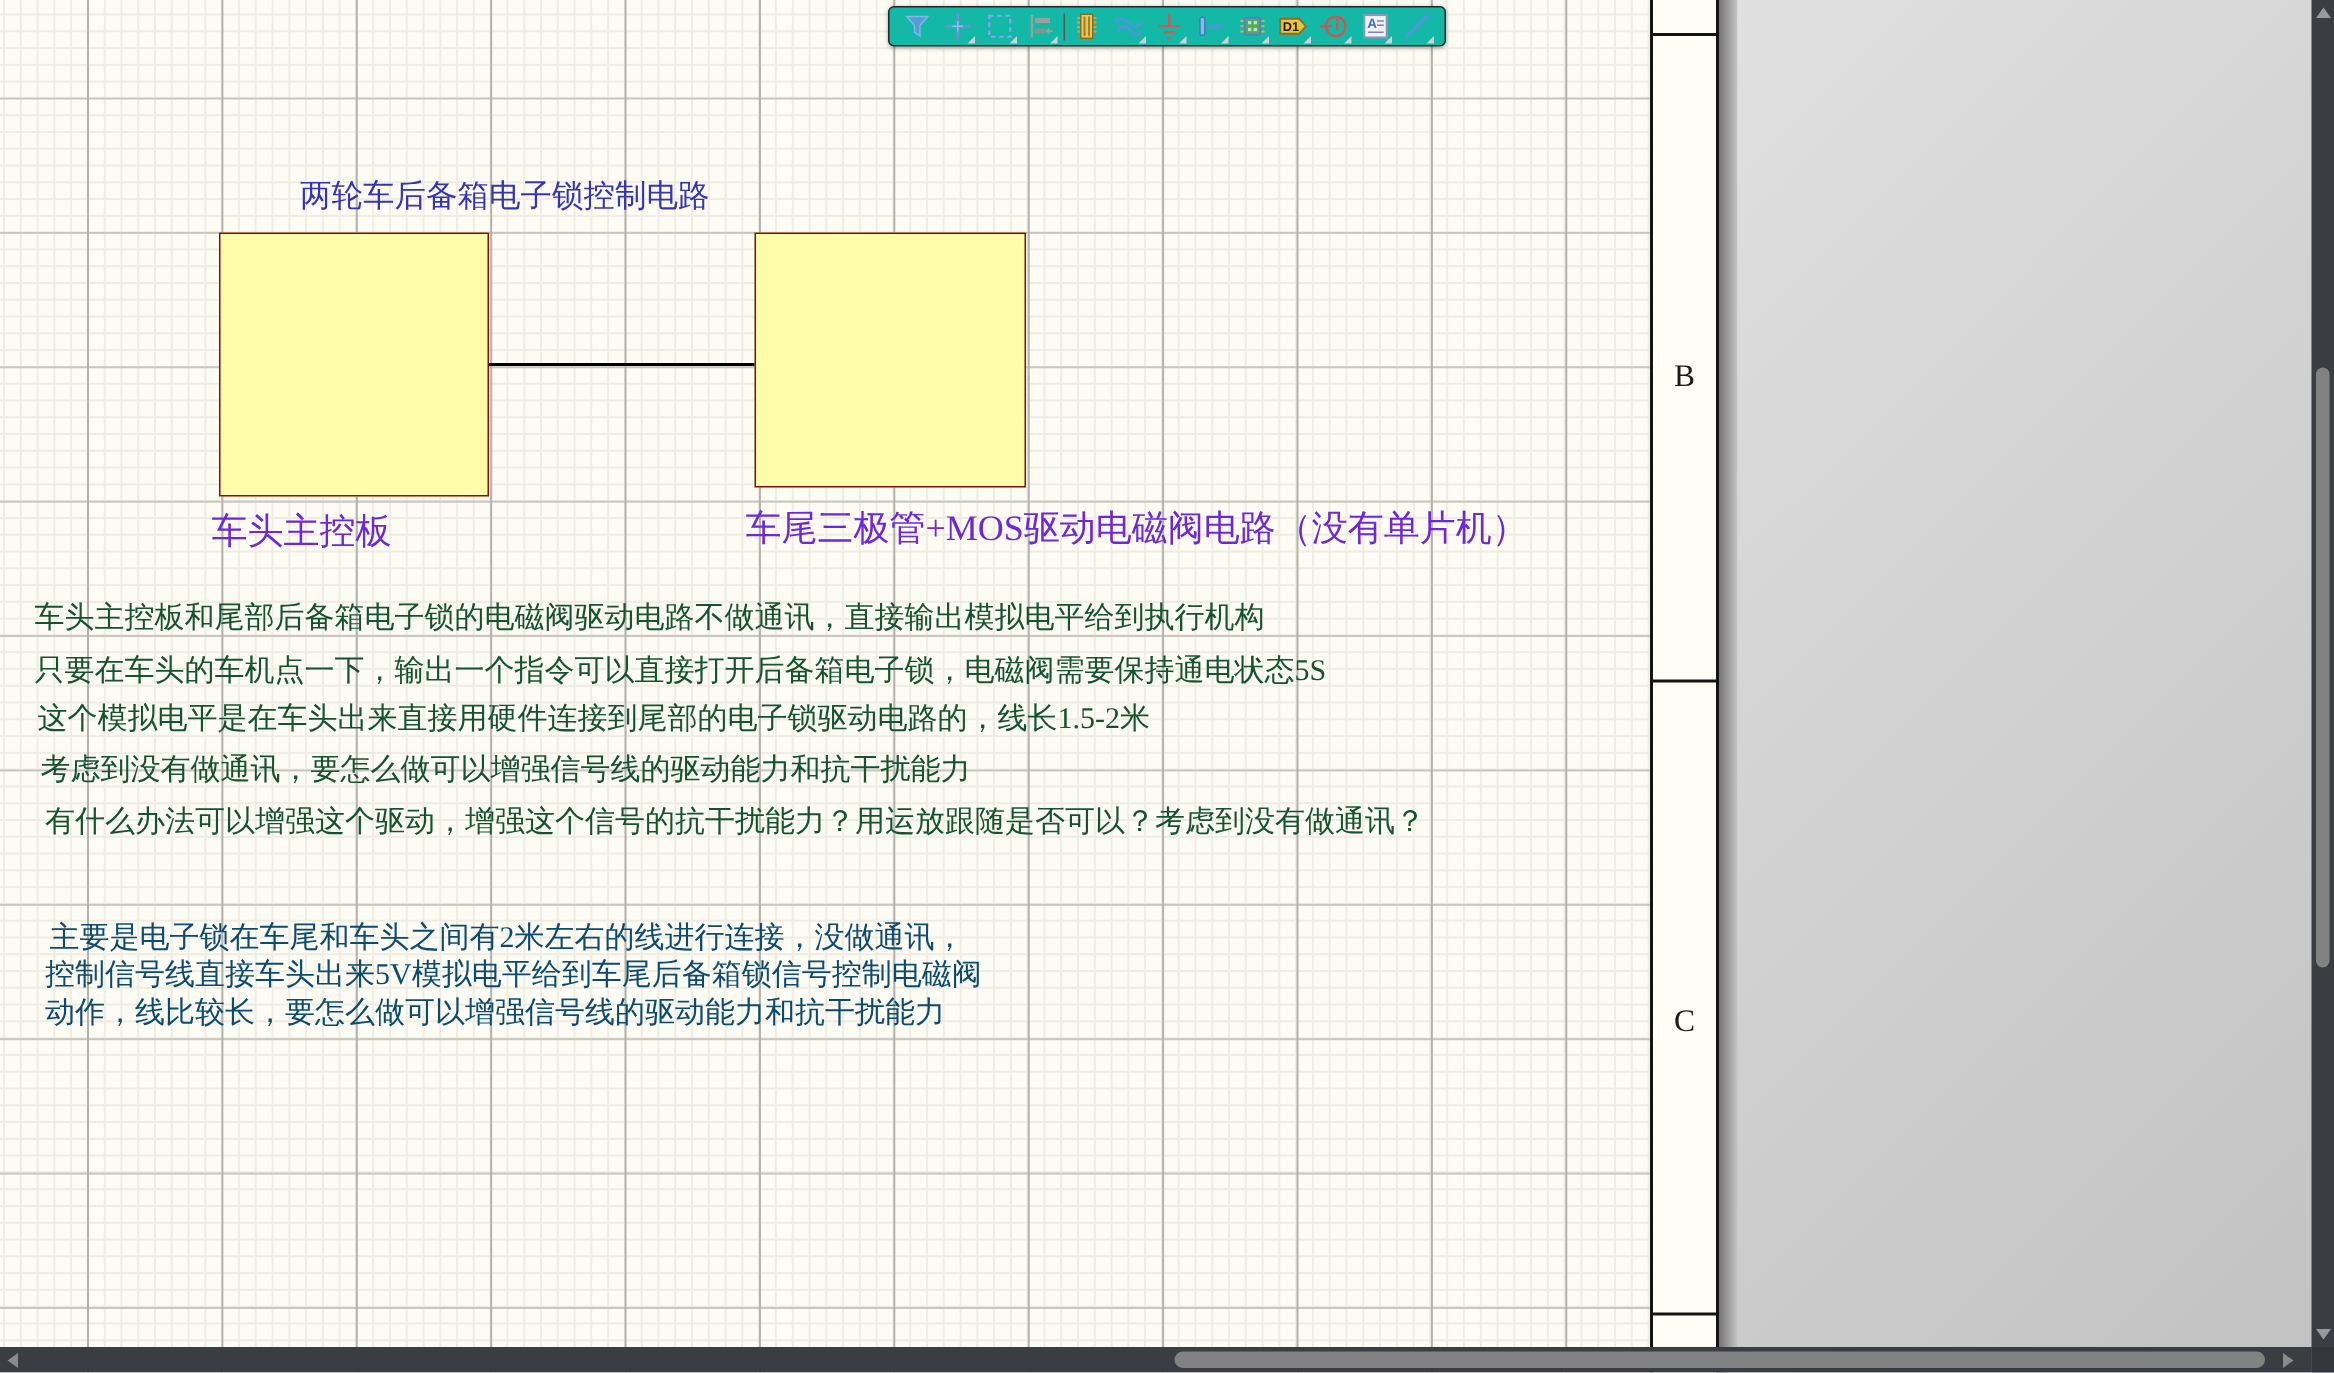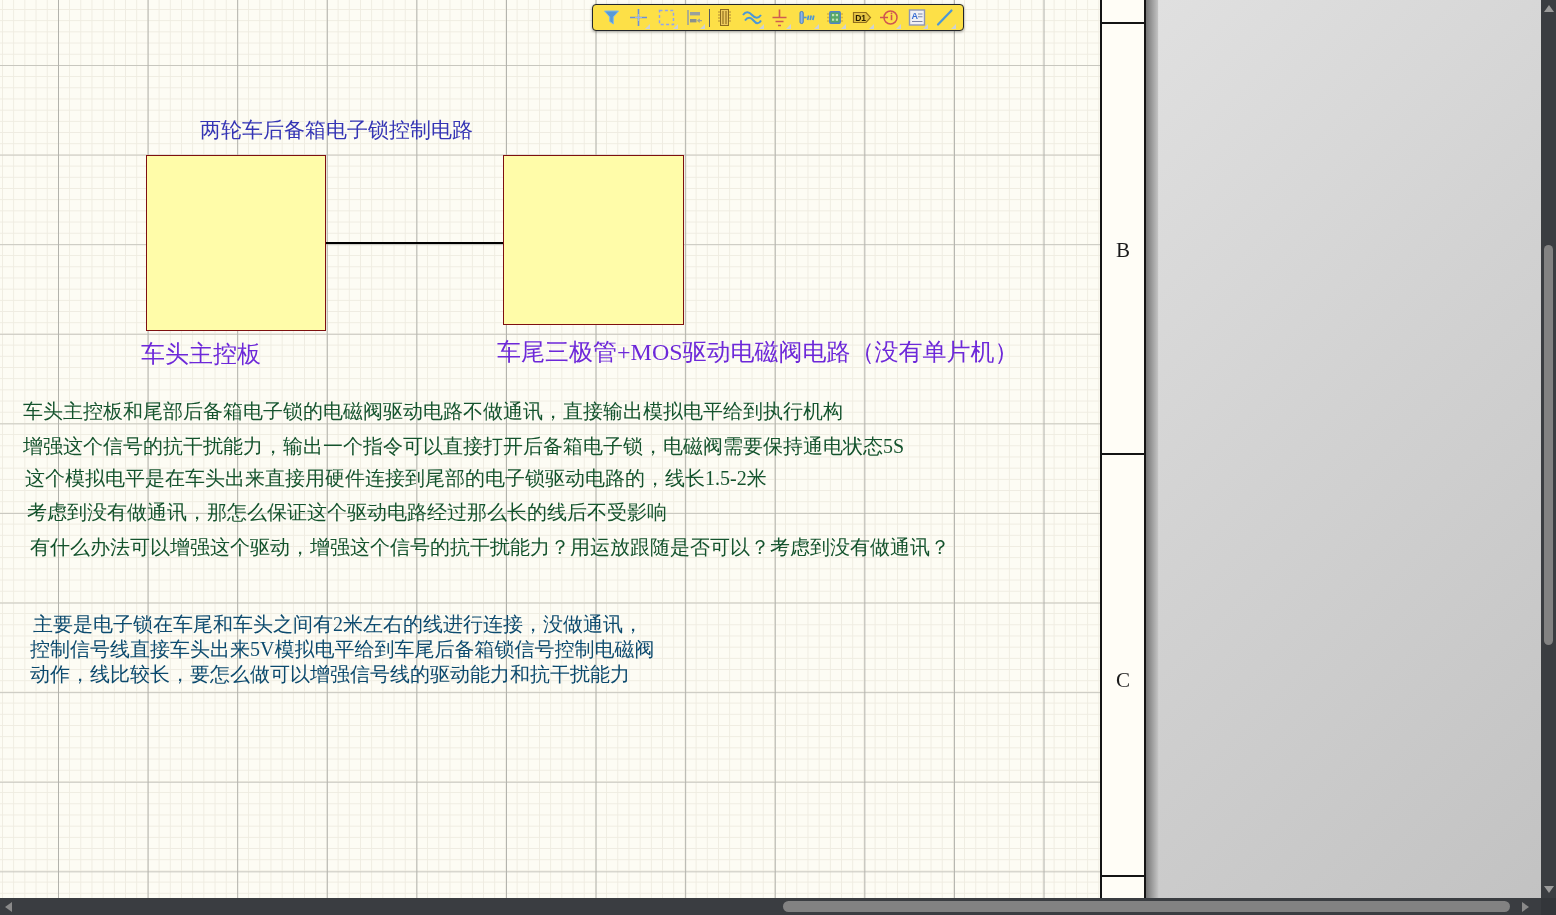--- a/index.html
+++ b/index.html
@@ -23,21 +23,21 @@
     border-left:2px solid #141414;border-right:2px solid #141414;box-sizing:border-box;}
   .frame-div{position:absolute;left:0;width:100%;height:0;border-top:2px solid #141414;}
   .zone-letter{position:absolute;left:0;width:100%;text-align:center;font-size:21px;color:#1a1a1a;}
 
   .sheet-shadow{position:absolute;left:1146px;top:0;width:13px;height:915px;
     background:linear-gradient(to right,rgba(0,0,0,0.42),rgba(0,0,0,0));}
   .outside{position:absolute;left:1146px;top:0;width:395px;height:915px;
     background:linear-gradient(135deg,#e0e0e0 0%,#d2d2d2 45%,#c2c2c2 100%);}
 
   
-  .toolbar{position:absolute;left:592px;top:4px;width:372px;height:27px;background:#fde047;
+  .toolbar{position:absolute;left:592px;top:4px;width:372px;height:27px;background:#14b8a6;
     border:1px solid #23262a;border-radius:4px;box-sizing:border-box;display:flex;align-items:center;
     justify-content:space-between;padding:0 6px;box-shadow:0 1px 3px rgba(0,0,0,.35);}
   .tbtn{position:relative;width:25px;height:25px;display:flex;align-items:center;justify-content:center;flex:0 0 auto;}
   .tbtn svg{display:block;}
   .dd{position:absolute;right:1px;bottom:1px;width:0;height:0;
     border-left:5px solid transparent;border-bottom:5px solid #cdd1d5;}
   .tsep{width:1px;height:18px;background:#55595e;flex:0 0 auto;}
 
   
   .blk{position:absolute;background:#fffca9;border:1.5px solid #7e1010;box-sizing:border-box;}
@@ -82,23 +82,23 @@
   <div class="dtitle" style="left:200px;top:116px;">两轮车后备箱电子锁控制电路</div>
 
   <div class="blk" style="left:146px;top:155px;width:180px;height:176px;"></div>
   <div class="blk" style="left:503px;top:155px;width:181px;height:170px;"></div>
   <div class="connect" style="left:326px;top:242px;width:177px;height:2px;"></div>
 
   <div class="dlabel" style="left:141px;top:338px;">车头主控板</div>
   <div class="dlabel" style="left:497px;top:336px;">车尾三极管+MOS驱动电磁阀电路（没有单片机）</div>
 
   <div class="note-b" style="left:23px;top:398px;">车头主控板和尾部后备箱电子锁的电磁阀驱动电路不做通讯，直接输出模拟电平给到执行机构</div>
-  <div class="note-b" style="left:23px;top:433px;">增强这个信号的抗干扰能力，输出一个指令可以直接打开后备箱电子锁，电磁阀需要保持通电状态5S</div>
+  <div class="note-b" style="left:23px;top:433px;">只要在车头的车机点一下，输出一个指令可以直接打开后备箱电子锁，电磁阀需要保持通电状态5S</div>
   <div class="note-b" style="left:25px;top:465px;">这个模拟电平是在车头出来直接用硬件连接到尾部的电子锁驱动电路的，线长1.5-2米</div>
-  <div class="note-b" style="left:27px;top:499px;">考虑到没有做通讯，那怎么保证这个驱动电路经过那么长的线后不受影响</div>
+  <div class="note-b" style="left:27px;top:499px;">考虑到没有做通讯，要怎么做可以增强信号线的驱动能力和抗干扰能力</div>
   <div class="note-b" style="left:30px;top:534px;">有什么办法可以增强这个驱动，增强这个信号的抗干扰能力？用运放跟随是否可以？考虑到没有做通讯？</div>
 
   <div class="note-d" style="left:33px;top:611px;">主要是电子锁在车尾和车头之间有2米左右的线进行连接，没做通讯，</div>
   <div class="note-d" style="left:30px;top:636px;">控制信号线直接车头出来5V模拟电平给到车尾后备箱锁信号控制电磁阀</div>
   <div class="note-d" style="left:30px;top:661px;">动作，线比较长，要怎么做可以增强信号线的驱动能力和抗干扰能力</div>
 
   <div class="toolbar">
     <div class="tbtn">
       <span>
         <svg width="21" height="21" viewBox="0 0 21 21">

